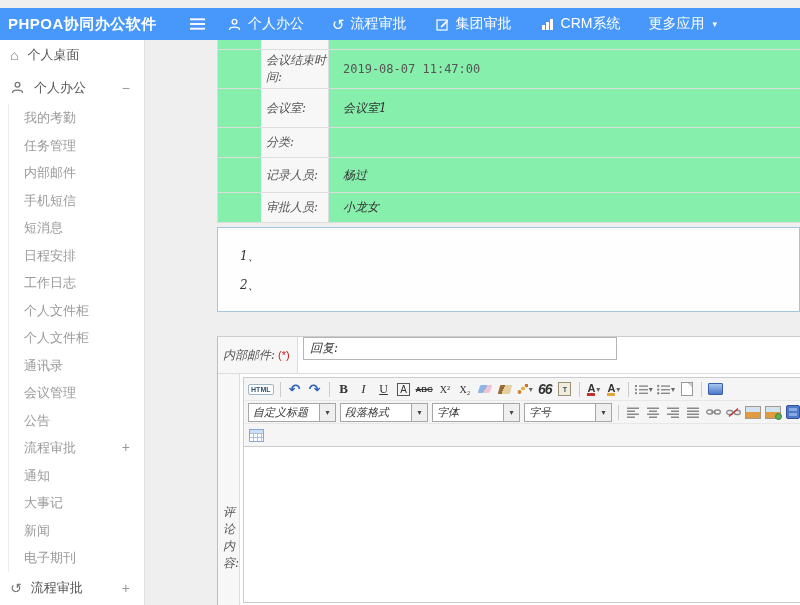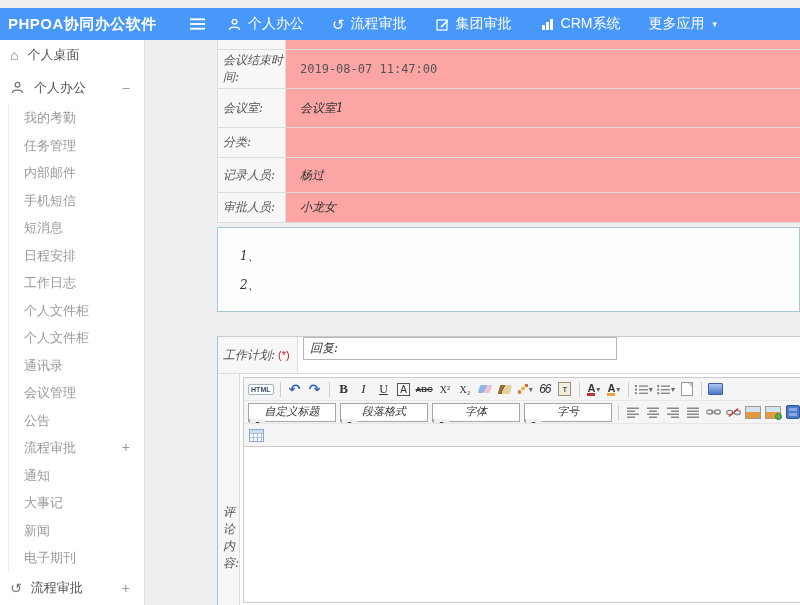--- a/index.html
+++ b/index.html
@@ -21,21 +21,21 @@
   .toggle{color:#999;font-size:14px;}
   .submenu{margin-left:8px;border-left:1px solid #ececec;}
   .sub-item{height:27.5px;line-height:27.5px;display:flex;
     padding:0 14px 0 15px;color:#9a9a9a;font-size:13px;cursor:pointer;}
   .sub-item .lbl{flex:1;}
   .icon16{width:15px;height:15px;display:inline-flex;align-items:center;justify-content:center;}
   .glyph-ic{font-size:14px;color:#777;line-height:1;}
   .header .glyph-ic{color:#fff;font-size:15px;}
   
   .main{position:absolute;top:32px;left:217px;right:0;bottom:0;}
-  .frow{display:flex;background:#fca5a5;border-bottom:1px solid #ddd;border-left:1px solid #ddd;box-sizing:border-box;}
+  .frow{display:flex;background:#86efac;border-bottom:1px solid #ddd;border-left:1px solid #ddd;box-sizing:border-box;padding-left:43px;}
   .frow .flabel{width:68px;background:#f7f7f7;border-right:1px solid #ddd;box-sizing:border-box;
     display:flex;align-items:center;padding-left:5px;}
   .frow .fvalue{flex:1;display:flex;align-items:center;padding-left:14px;}
   .h18{height:18px}.h39{height:39px}.h30{height:30px}.h35{height:35px}
   .kai{font-family:"DejaVu Serif","Liberation Serif",serif;font-style:italic;font-size:12px;color:#555;}
   .val-kai{font-family:"DejaVu Serif","Liberation Serif",serif;font-style:italic;font-size:12px;color:#333;}
   .mono{font-family:"DejaVu Sans Mono","Liberation Mono",monospace;font-size:12px;color:#555;}
   .req{color:#cc2222;margin-left:3px;font-size:11px;}
   .note-box{margin-top:4px;height:85px;background:#fefefe;border:1px solid #a3c6dc;
     box-sizing:border-box;padding:14px 0 0 22px;}
@@ -61,21 +61,21 @@
   .sep{width:1px;height:15px;background:#ccc;margin:0 4px;}
   .html-chip{font-size:7px;font-weight:bold;color:#33506b;border:1px solid #9eb6c8;background:#fff;
     padding:1px 2px;border-radius:2px;}
   .arrow{color:#2f62b8;font-size:14px;font-weight:bold;}
   .g-b{font-family:"Liberation Serif",serif;font-weight:bold;font-size:13px;}
   .g-i{font-family:"Liberation Serif",serif;font-style:italic;font-size:13px;}
   .g-u{font-family:"Liberation Serif",serif;text-decoration:underline;font-size:12px;}
   .g-abox{border:1px solid #555;font-size:10px;padding:0 2px;line-height:11px;}
   .g-strike{font-size:8px;font-weight:bold;text-decoration:line-through;}
   .g-supsub{font-size:10px;font-family:"Liberation Serif",serif;}
-  .g-q66{font-weight:normal;font-style:italic;font-size:12px;letter-spacing:-1px;}
+  .g-q66{font-weight:bold;font-style:italic;font-size:14px;letter-spacing:-1px;}
   .caret{font-size:8px;color:#666;margin-left:1px;}
   .g-fcA{font-size:11px;font-weight:bold;border-bottom:3px solid #c23030;line-height:10px;}
   .g-hlA{font-size:11px;font-weight:bold;border-bottom:3px solid #e8a33d;line-height:10px;}
   .i-eraser{width:12px;height:8px;border-radius:1px;transform:skewX(-18deg);
     background:linear-gradient(105deg,#8fb6e2 52%,#eec3d3 52%);}
   .i-brush{width:12px;height:9px;transform:skewX(-15deg);border-radius:1px;
     background:linear-gradient(100deg,#9a6a33 38%,#e4cf9e 38%);}
   .i-wand{width:11px;height:10px;background-image:
     radial-gradient(circle at 2.5px 8px,#d97f2e 1.6px,transparent 2.2px),
     radial-gradient(circle at 6px 4.5px,#e0b43c 1.6px,transparent 2.2px),
@@ -92,21 +92,21 @@
   .i-dot{position:absolute;right:-2px;bottom:-2px;width:5px;height:5px;border-radius:50%;
     background:#59b054;border:1px solid #3c7d39;}
   .i-media{width:12px;height:12px;border:1px solid #35539c;border-radius:2px;background:#4d7ac7;
     background-image:linear-gradient(#8aa9e2,#8aa9e2),linear-gradient(#8aa9e2,#8aa9e2);
     background-size:8px 3px;background-position:2px 2px,2px 7px;background-repeat:no-repeat;}
   .i-table{width:13px;height:11px;border:1px solid #89a8d8;background:#fff;
     background-image:linear-gradient(#cdddf2 3px,transparent 3px),
     repeating-linear-gradient(90deg,transparent 0 3.2px,#a9c0e0 3.2px 4px),
     repeating-linear-gradient(transparent 0 3px,#a9c0e0 3px 3.8px);}
   .ed-select{height:19px;border:1px solid #a6a6a6;background:#fff;display:flex;
-    align-items:center;margin:0 2px;cursor:pointer;box-sizing:border-box;flex-direction:column;}
+    align-items:center;margin:0 2px;cursor:pointer;box-sizing:border-box;}
   .ed-select .sel-lbl{font-size:11px;padding:0 4px;color:#333;flex:1;
     font-family:"DejaVu Serif",serif;font-style:italic;white-space:nowrap;}
   .ed-select .sel-caret{width:15px;border-left:1px solid #a6a6a6;align-self:stretch;
     display:flex;align-items:center;justify-content:center;font-size:8px;color:#444;background:#efefef;}
   .w88{width:88px}.w76{width:88px}
   svg{display:block;}
 </style>
 </head>
 <body>
 
@@ -267,21 +267,21 @@
   <div class="note-box">
     <div class="note-line">1、</div>
     <div class="note-line">2、</div>
   </div>
 
   <div class="gap24"></div>
 
   <div class="tbl2">
     <div class="crow subject">
       <div class="clabel">
-        <span class="kai">工作计划:</span>
+        <span class="kai">内部邮件:</span>
         <span class="req">(*)</span>
       </div>
       <div class="ccell">
         <input class="subject-input" type="text" value="回复:" style="">
       </div>
     </div>
     <div class="crow content">
       <div class="clabel">
         <span class="kai">评论内容:</span>
       </div>

